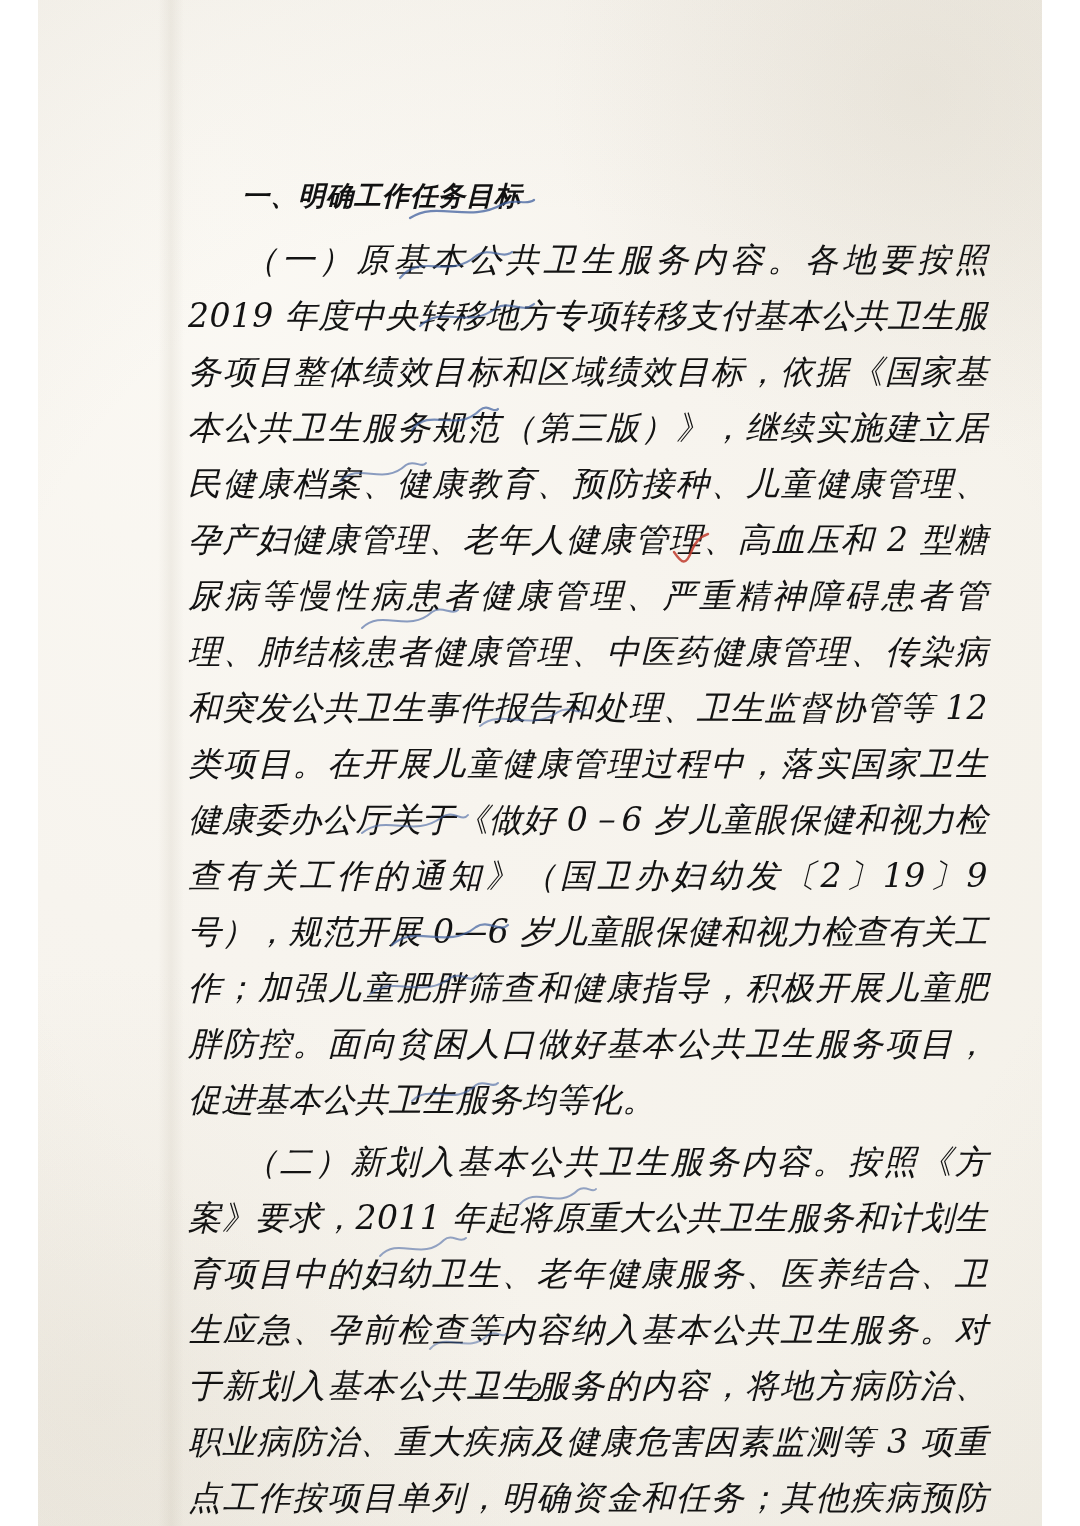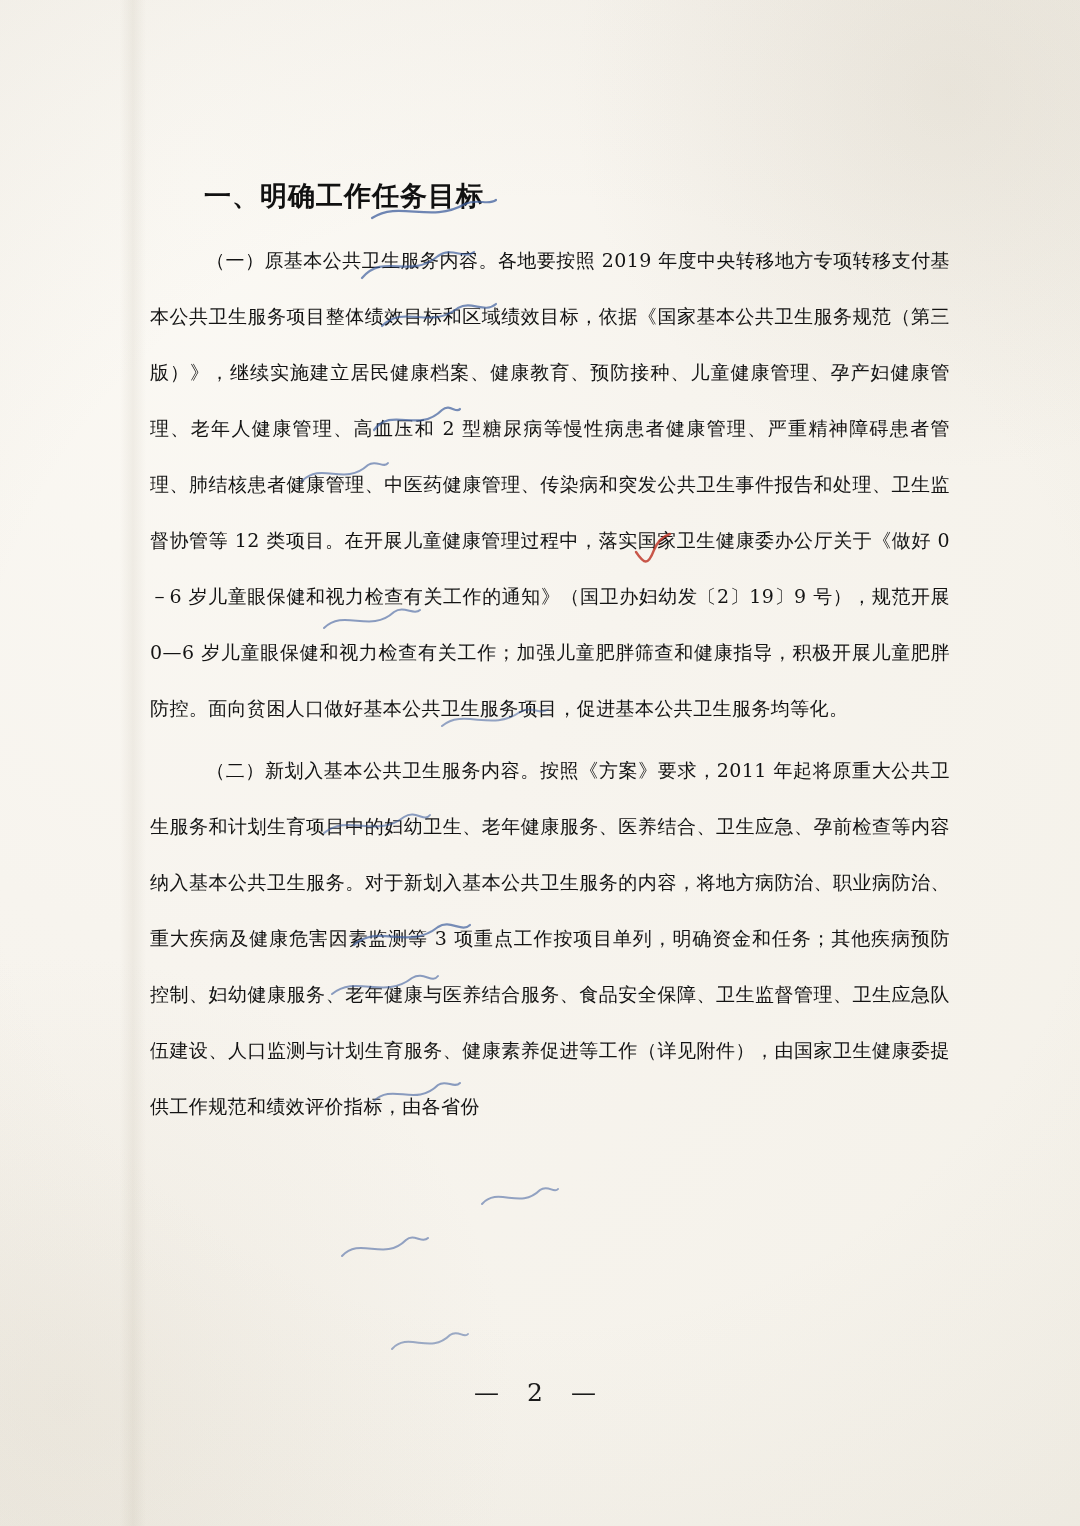--- a/index.html
+++ b/index.html
@@ -2,28 +2,29 @@
 <html lang="zh"><head>
 <meta charset="utf-8">
 <style>
   html, body {
     margin: 0;
     padding: 0;
     background: #ffffff;
   }
   .page {
     position: relative;
-    width: 1080px;
+    width: 1004px;
     height: 1526px;
     margin: 0 auto;
     background:
       radial-gradient(ellipse at 18% 12%, #fbf9f4 0%, #f7f4ee 40%, #f4f1e9 100%);
     overflow: hidden;
     font-family: "DejaVu Serif", "Liberation Serif", serif;
     color: #161616;
+    font-style: italic;
   }
   
   .page::before {
     content: "";
     position: absolute;
     inset: 0;
     background:
       radial-gradient(circle at 88% 6%, rgba(190,180,160,0.18) 0%, rgba(255,255,255,0) 22%),
       radial-gradient(circle at 6% 92%, rgba(200,190,170,0.16) 0%, rgba(255,255,255,0) 26%),
       radial-gradient(circle at 50% 50%, rgba(255,255,255,0) 60%, rgba(180,170,150,0.10) 100%);
@@ -48,21 +49,21 @@
   .heading {
     font-family: "DejaVu Sans", "Liberation Sans", sans-serif;
     font-weight: bold;
     font-size: 27px;
     letter-spacing: 1px;
     text-indent: 54px;
     margin-bottom: 18px;
     color: #111;
   }
   p.para {
-    font-size: 19px;
+    font-size: 33px;
     line-height: 56px;
     text-indent: 56px;
     margin: 0 0 6px 0;
     text-align: justify;
     text-justify: inter-character;
     letter-spacing: 0.4px;
     color: #131313;
   }
   .pagenum {
     position: absolute;

